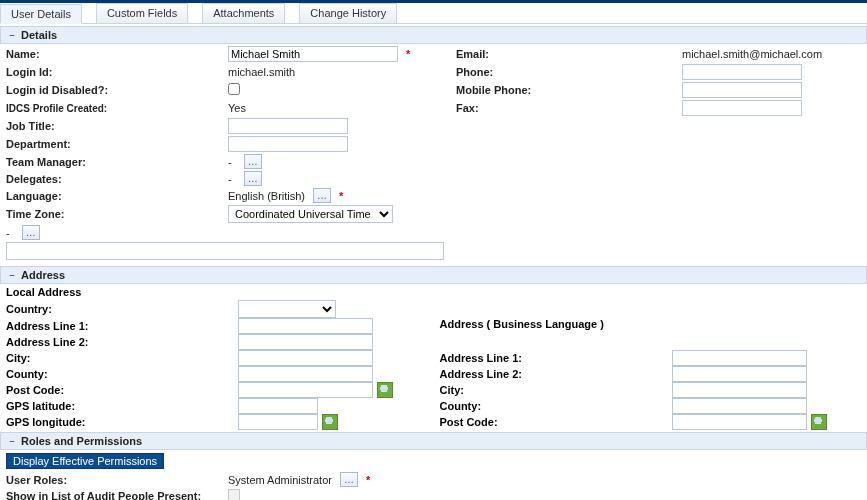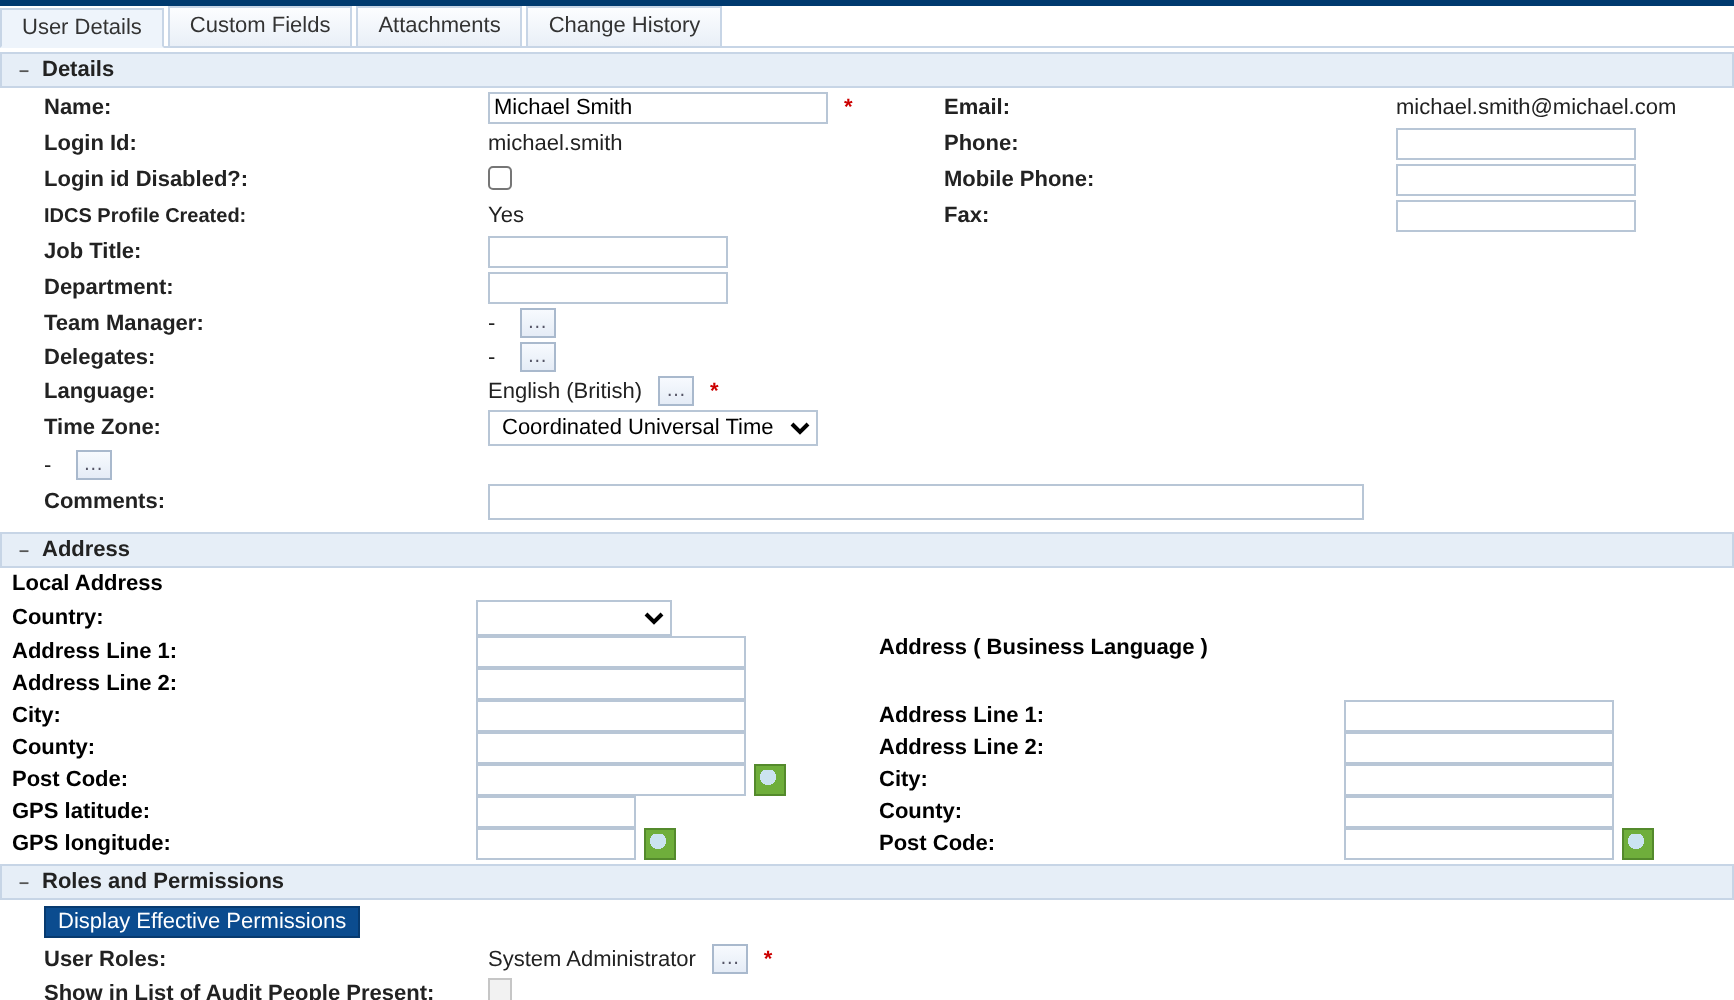--- a/index.html
+++ b/index.html
@@ -1,25 +1,25 @@
 <!DOCTYPE html>
 <html><head>
 <meta charset="utf-8">
 <style>
   * { box-sizing: border-box; margin: 0; padding: 0; }
   body { font-family: Arial, Helvetica, sans-serif; font-size: 11px; color: #000; background: #fff; }
   .page { width: 867px; }
   .top-border { height: 3px; background: #003a6f; }
-  .tabs { display: flex; border-bottom: 1px solid #c7d5e6; background: #fff; }
+  .tabs { display: flex; border-bottom: 1px solid #c7d5e6; background: #fff; gap: 12px; }
   .tab { padding: 3px 10px; font-size: 11px; color: #333; border: 1px solid #c7d5e6; border-bottom: none; margin-right: 2px; background: linear-gradient(#fcfdff,#e9eff7); cursor: pointer; }
   .tab.active { background: #eef4fb; font-weight: normal; border-bottom: 1px solid #eef4fb; position: relative; top: 1px; }
 
   .section-header { background: #e6eef7; border: 1px solid #c7d5e6; padding: 2px 6px; font-size: 11px; font-weight: bold; color: #222; margin-top: 2px; display: flex; align-items: center; }
   .section-header .toggle { width: 10px; height: 10px; display: inline-flex; align-items: center; justify-content: center; margin-right: 4px; font-size: 9px; color: #555;}
-  .section-body { padding: 1px 0 3px 16px; }
+  .section-body { padding: 1px 0 3px 0; }
 
   .row { display: flex; align-items: center; min-height: 15px; padding: 0 6px; }
   .label { font-weight: bold; font-size: 11px; color: #222; width: 222px; padding: 1px 0;}
   .label.small { font-size: 10px; font-weight: bold; }
   .value { flex: 0 0 228px; font-size: 11px; color: #222; padding: 1px 0; }
   .value-wide { flex: 1; font-size: 11px; color: #222; padding: 1px 0; display: flex; align-items: center; }
   .col2-label { font-weight: bold; font-size: 11px; color: #222; width: 226px; padding: 1px 0; }
   .col2-value { flex: 1; font-size: 11px; color: #222; padding: 1px 0; }
 
   input.text, select.select, textarea.ta { font-size: 11px; border: 1px solid #b8c6d6; background: #fff; padding: 1px 2px; }
@@ -129,21 +129,20 @@
           <select class="select"><option>Coordinated Universal Time (UTC)</option></select>
         </div>
     </div>
     <div class="row">
       <div class="value inline">
           <span class="dash">-</span>
           <span class="picker">…</span>
         </div>
     </div>
     <div class="row">
-      <div class="label">Comments:</div>
       <div class="value-wide">
           <textarea class="ta" style=""></textarea>
         </div>
     </div>
   </div>
 
   <div class="section-header">
     <span class="toggle">–</span>
     <span>Address</span>
   </div>

